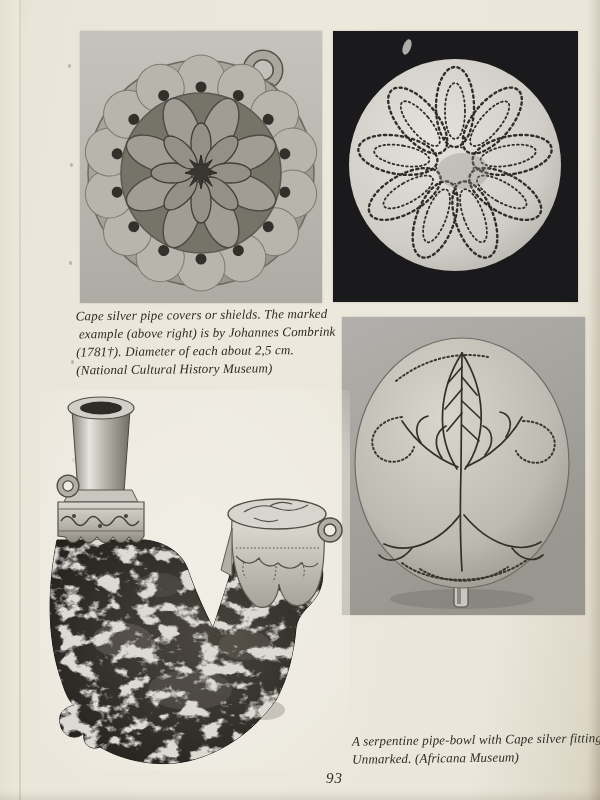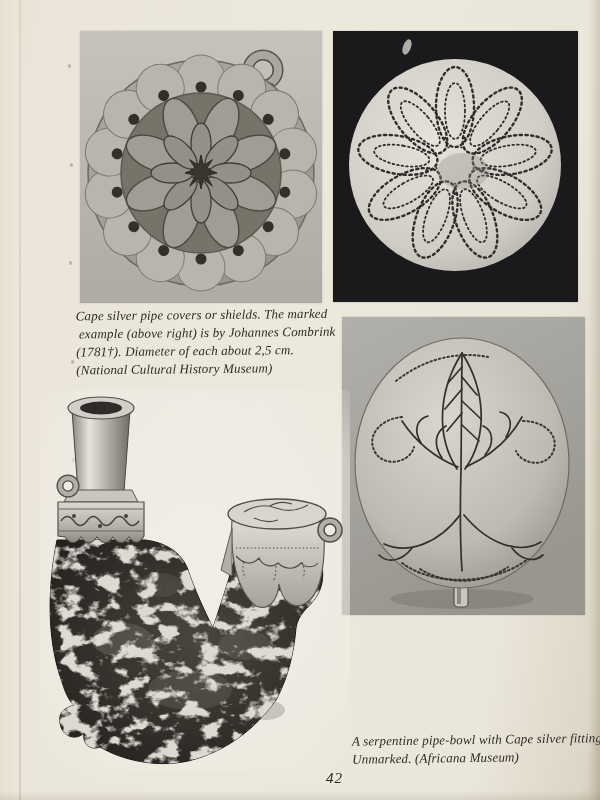--- a/index.html
+++ b/index.html
@@ -390,17 +390,17 @@
     <span class="cap-line">example (above right) is by Johannes Combrink</span>
     <span class="cap-line">(1781†). Diameter of each about 2,5 cm.</span>
     <span class="cap-line">(National Cultural History Museum)</span>
   </div>
 
   <div class="caption" id="caption-bowl">
     <span class="cap-line">A serpentine pipe-bowl with Cape silver fittings.</span>
     <span class="cap-line">Unmarked. (Africana Museum)</span>
   </div>
 
-  <div class="page-number">42</div>
+  <div class="page-number">93</div>
 
   <div class="right-shade"></div>
   <div class="bottom-shade"></div>
 </div>
 
 </body></html>

